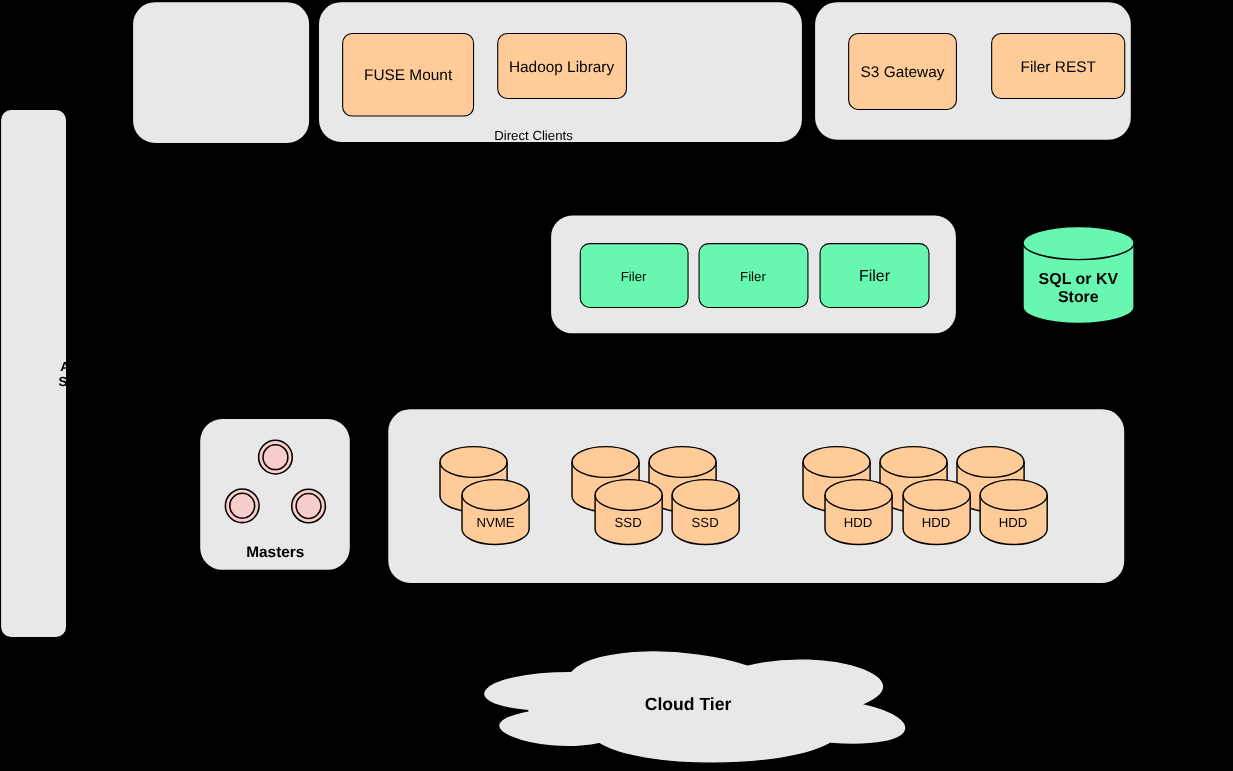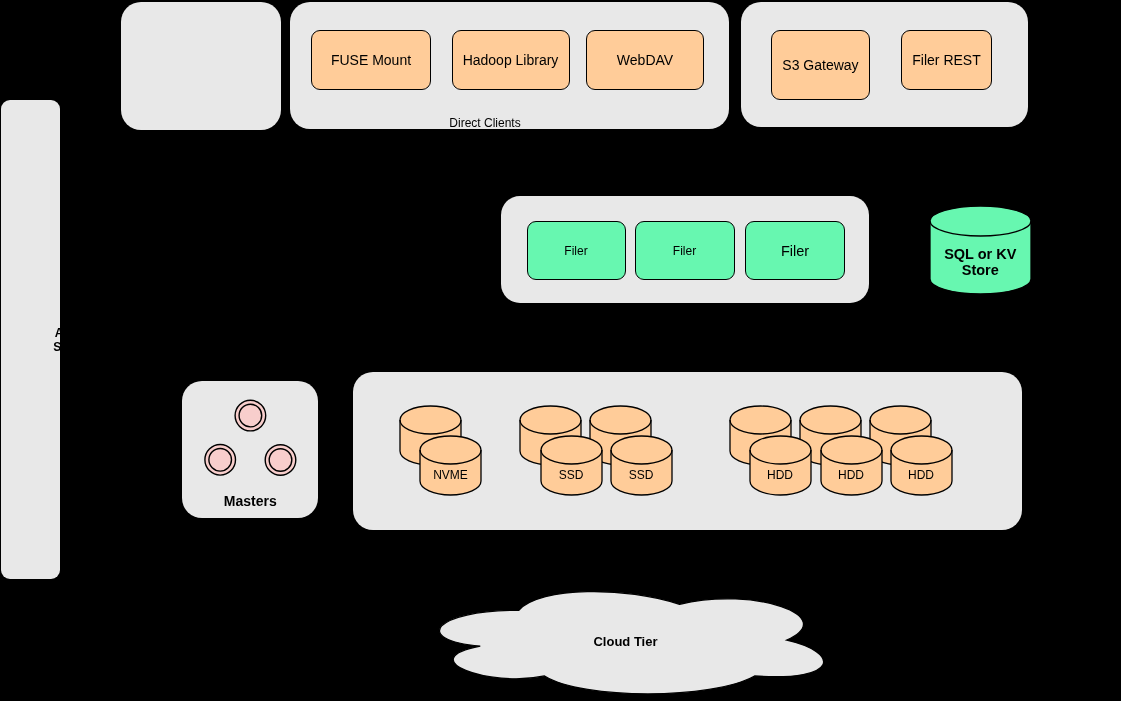--- a/index.html
+++ b/index.html
@@ -29,36 +29,33 @@
 
   <div class="group" style="left:1px;top:100px;width:59px;height:479px;border-radius:9px;"></div>
   <div class="lbl bold" style="left:30.5px;top:340.4px;font-size:12px;line-height:14px;margin-left:43px;">
     <span style="display:block;">Admin</span>
     <span style="display:block;">Scripts</span>
   </div>
 
   <div class="group" style="left:121px;top:2px;width:160px;height:128px;"></div>
 
   <div class="group" style="left:290px;top:2px;width:439px;height:127px;"></div>
-  <div class="btn orange" style="left:311px;top:30px;width:120px;height:60px;">
+  <div class="btn orange" style="left:311px;top:30px;width:120px;height:76px;">
     <span>FUSE Mount</span>
   </div>
   <div class="btn orange" style="left:451.5px;top:30px;width:118px;height:60px;">
     <span>Hadoop Library</span>
-  </div>
-  <div class="btn orange" style="left:586px;top:30px;width:118px;height:60px;">
-    <span>WebDAV</span>
   </div>
   <div class="lbl small" style="left:485px;top:110.5px;margin-top:12px;">Direct Clients</div>
 
   <div class="group" style="left:741px;top:2px;width:287px;height:125px;"></div>
   <div class="btn orange" style="left:771px;top:30px;width:99px;height:70px;">
     <span>S3 Gateway</span>
   </div>
-  <div class="btn orange" style="left:901px;top:30px;width:91px;height:60px;">
+  <div class="btn orange" style="left:901px;top:30px;width:122px;height:60px;">
     <span>Filer REST</span>
   </div>
 
   <div class="group" style="left:501px;top:196px;width:368px;height:107px;border-radius:19px;"></div>
   <div class="btn green" style="left:526.5px;top:221px;width:99px;height:59px;font-size:12px;">
     <span>Filer</span>
   </div>
   <div class="btn green" style="left:634.5px;top:221px;width:100px;height:59px;font-size:12px;">
     <span>Filer</span>
   </div>
@@ -146,15 +143,15 @@
   <div class="disk-lbl" style="left:851px;top:474.5px;">HDD</div>
   <svg style="left:889.5px;top:434.5px;" width="63" height="61" viewBox="0 0 63 61">
     <path class="cyl-fill-orange" d="M1,15 A30.5,14 0 0 1 62,15 L62,46 A30.5,14 0 0 1 1,46 Z"></path>
     <path class="cyl-arc" d="M1,15 A30.5,14 0 0 0 62,15"></path>
   </svg>
   <div class="disk-lbl" style="left:921px;top:474.5px;">HDD</div>
 
   <svg style="left:437.6px;top:589.5px;" width="388" height="106" viewBox="0 0 388 106">
     <path class="cloud-path" d="M80.82,20.25 C-4.91,20.25 -26.34,50.13 42.24,56.1 C-26.34,69.25 50.82,97.93 106.54,85.98 C145.12,109.88 273.72,109.88 316.58,85.98 C402.31,91.95 402.31,62.08 348.73,50.13 C402.31,26.23 316.58,-3.65 241.57,14.28 C187.99,-3.65 102.25,-3.65 80.82,20.25 Z"></path>
   </svg>
-  <div class="lbl bold" style="left:625.5px;top:641px;font-size:13px;">Cloud Tier</div>
+  <div class="lbl bold" style="left:625.5px;top:641px;font-size:16px;">Cloud Tier</div>
 
 </div>
 
 </body></html>

